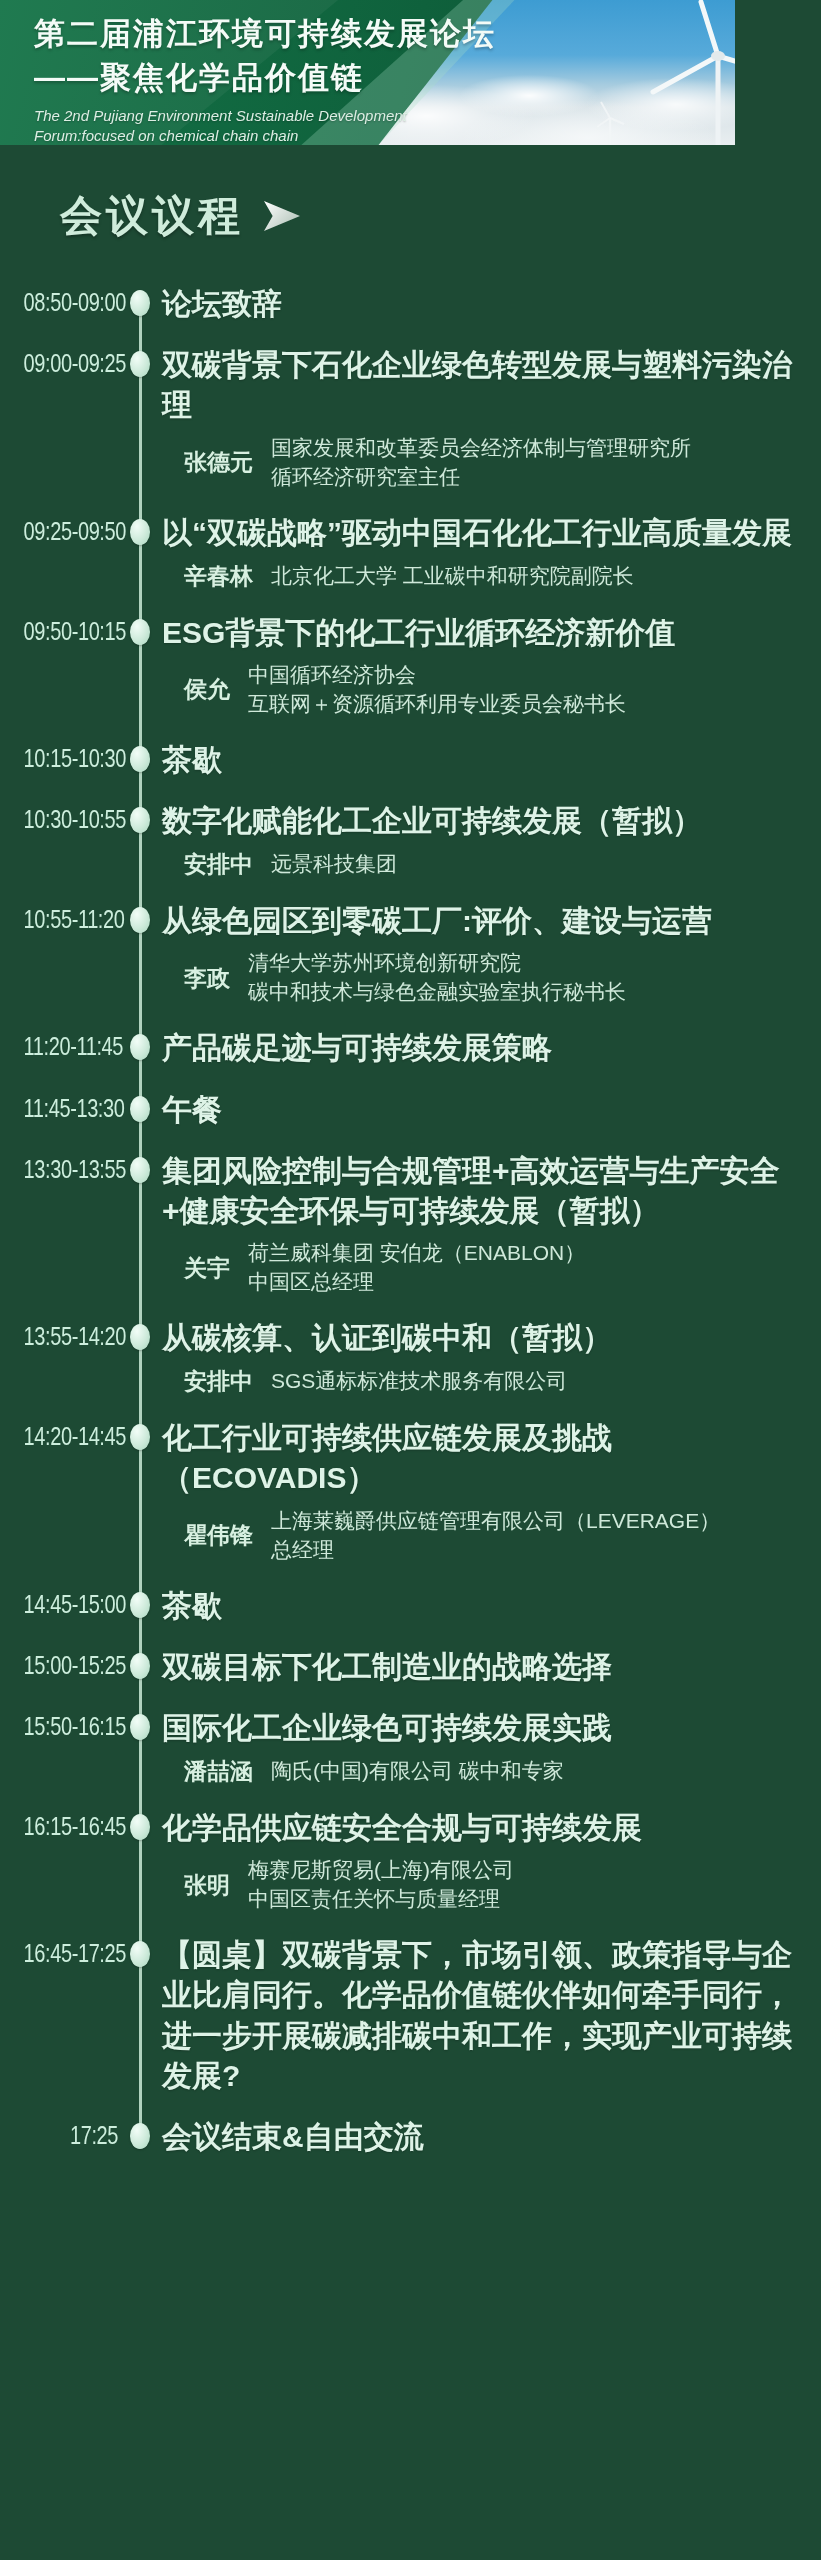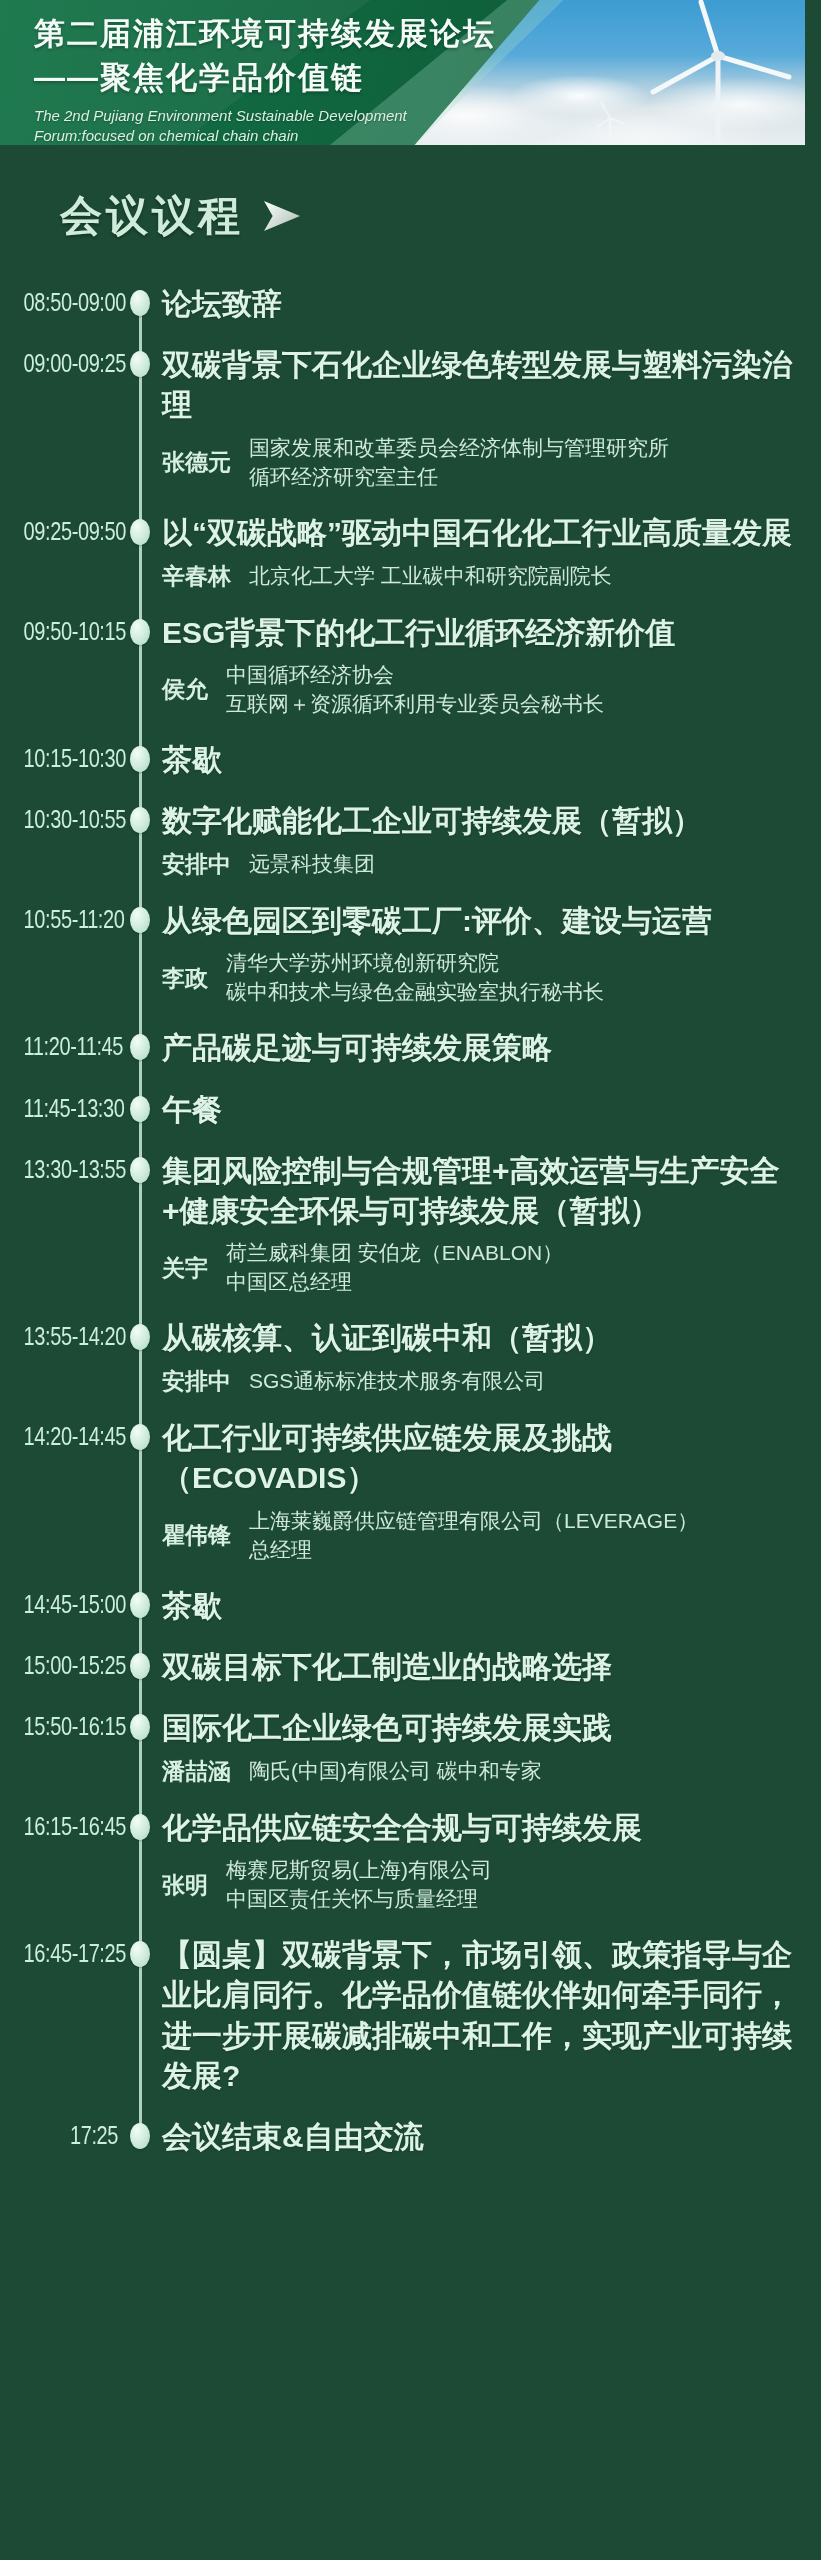--- a/index.html
+++ b/index.html
@@ -3,21 +3,21 @@
 <meta charset="utf-8">
 <style>
   html,body { margin:0; padding:0; background:#1d4a34; }
   .poster {
     position:relative; width:821px; height:2560px; overflow:hidden;
     background:#1d4a34;
     font-family:"Liberation Sans", sans-serif;
   }
   
   .header {
-    position:absolute; top:0; left:0; width:805px; height:145px;
+    position:absolute; top:0; left:0; width:735px; height:145px;
     background:linear-gradient(105deg,#147347 0%, #0f613c 55%, #0b5031 100%);
     overflow:hidden;
   }
   .header-sheen {
     position:absolute; inset:0;
     background:rgba(255,255,255,0.05);
     clip-path:polygon(0 0, 46% 0, 22% 100%, 0 100%);
   }
   .photo {
     position:absolute; inset:0;
@@ -73,21 +73,21 @@
     background:radial-gradient(ellipse at 35% 28%, #f2fdf7 0%, #cdeada 55%, #a9d7bf 100%);
     box-shadow:0 1px 2px rgba(0,0,0,0.25);
   }
   .content { flex:1; }
   .title {
     color:#def3e7; font-size:30px; font-weight:bold; line-height:1.34;
     text-shadow:0 1px 2px rgba(0,0,0,0.22);
   }
   .speaker { display:flex; align-items:center; margin-top:8px; }
   .speaker-name {
-    color:#d8f0e1; font-size:23px; font-weight:bold; margin-right:18px; white-space:nowrap;
+    color:#d8f0e1; font-size:23px; font-weight:bold; margin-right:18px; white-space:nowrap;margin-left:22px;
   }
   .speaker-lines { color:#cfe9da; font-size:21px; line-height:1.38; font-weight:500; }
 </style>
 </head>
 <body>
 
 <div class="poster">
 
   <div class="header">
     <div class="header-sheen"></div>

